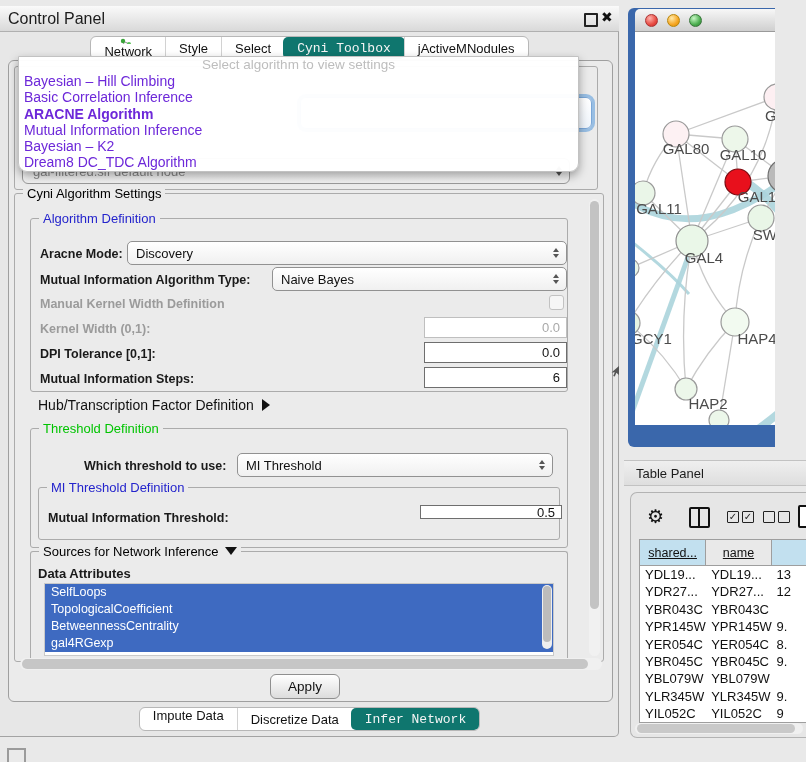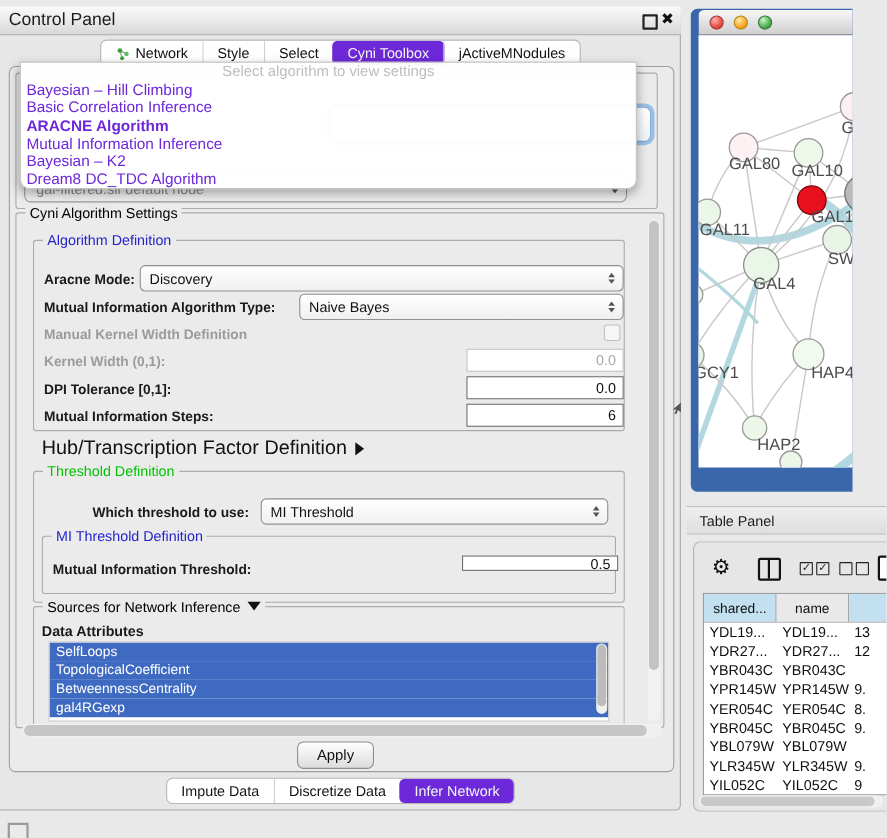--- a/index.html
+++ b/index.html
@@ -11,22 +11,22 @@
   .cp-window{left:0;top:6px;width:619px;height:731px;background:#e7e7e7;border:1px solid #a3a3a3;border-left:none;border-radius:0 5px 5px 0;box-sizing:border-box;}
   .cp-titlebar{left:0;top:6px;width:619px;height:26px;background:linear-gradient(#fafafa,#d9d9d9);border-bottom:1px solid #b0b0b0;box-sizing:border-box;}
   .cp-title{left:8px;top:10px;font-size:16px;color:#1c1c1c;}
   .win-float{left:584px;top:13px;width:10px;height:10px;border:2px solid #222;border-radius:1px;}
   .win-close{left:601px;top:9px;font-size:14px;font-weight:bold;color:#111;}
 
   
   .tabstrip{display:flex;justify-content:center;left:0;width:619px;}
   .tabbar{display:inline-flex;background:#fff;border:1px solid #b7b7b7;border-radius:6px;height:22px;align-items:stretch;overflow:hidden;}
   .tab{display:flex;align-items:center;padding:0 13px;font-size:13px;color:#111;border-left:1px solid #d2d2d2;white-space:nowrap;}
-  .tab:first-child{border-left:none;}
-  .tab.selected{background:#6d28d9;color:#f5f5f5;border-radius:5px;border-left:none;margin:0 -1px;padding:0 14px;}
+  .tab:first-child{border-left:none;flex-direction:column;}
+  .tab.selected{background:#0f766e;color:#f5f5f5;border-radius:5px;border-left:none;margin:0 -1px;padding:0 14px;font-family:Liberation Mono, monospace;}
   .net-ico{margin-right:5px;}
 
   
   .main-panel{left:8px;top:60px;width:603px;height:640px;border:1px solid #9f9f9f;border-radius:6px;background:#ebebeb;}
 
   
   .grp{border:1px solid #ababab;border-radius:3px;}
   .grp-title{position:absolute;top:-8px;left:8px;background:#ebebeb;padding:0 4px;font-size:13px;white-space:nowrap;}
   .t-blue{color:#2424cc;}
   .t-green{color:#00c400;}
@@ -48,21 +48,21 @@
   .lbl.dis{color:#9b9b9b;}
   .combo{border:1px solid #919191;border-radius:5px;background:linear-gradient(#ffffff,#f0f0f0);display:flex;align-items:center;padding-left:8px;font-size:13px;color:#111;box-sizing:border-box;}
   .stepper{margin-left:auto;margin-right:7px;display:flex;flex-direction:column;align-items:center;}
   .tri-up{width:0;height:0;border-left:3.5px solid transparent;border-right:3.5px solid transparent;border-bottom:4.5px solid #555;}
   .tri-dn{width:0;height:0;border-left:3.5px solid transparent;border-right:3.5px solid transparent;border-top:4.5px solid #555;margin-top:2.5px;}
   .tfield{background:#fff;border:1px solid #6e6e6e;box-sizing:border-box;font-size:13px;color:#111;text-align:right;padding-right:6px;display:flex;align-items:center;justify-content:flex-end;}
   .tfield.dis{border:1px solid #bfbfbf;color:#a9a9a9;}
   .checkbox{width:13px;height:13px;border:1px solid #c2c2c2;border-radius:3px;background:#f6f6f6;}
   .arrow-right{display:inline-block;width:0;height:0;border-top:6px solid transparent;border-bottom:6px solid transparent;border-left:8px solid #111;margin-left:8px;vertical-align:-1px;}
   .arrow-down{display:inline-block;width:0;height:0;border-left:6px solid transparent;border-right:6px solid transparent;border-top:8px solid #111;margin-left:6px;vertical-align:1px;}
-  .plain-lbl{font-size:18px;color:#111;}
+  .plain-lbl{font-size:14px;color:#111;}
 
   .attr-list{left:44px;top:583px;width:510px;height:73px;background:#fff;border:1px solid #c9c9c9;overflow:hidden;box-sizing:border-box;}
   .attr-item{height:17px;line-height:17px;background:#3e6ac1;color:#fff;font-size:12.5px;padding-left:6px;}
   .list-vscroll{position:absolute;right:1px;top:1px;width:10px;height:64px;background:#efefef;border-radius:5px;}
   .list-vscroll .thumb{position:absolute;left:1px;top:1px;width:8px;height:56px;background:#bcbcbc;border-radius:4px;}
   .hscroll{left:20px;top:658px;width:582px;height:12px;background:#f0f0f0;border-radius:6px;}
   .hscroll .thumb{position:absolute;left:2px;top:1px;width:566px;height:10px;background:#c6c6c6;border-radius:5px;}
 
   .apply-btn{left:270px;top:674px;width:68px;height:23px;border:1px solid #8f8f8f;border-radius:6px;background:linear-gradient(#ffffff,#dcdcdc);font-size:13.5px;color:#111;display:flex;align-items:center;justify-content:center;}
 
@@ -83,21 +83,21 @@
   .tp-title{position:absolute;left:12px;top:5px;font-size:13px;color:#1c1c1c;}
   .tp-panel{left:630px;top:492px;width:176px;height:246px;background:#e6e6e6;border:1px solid #b3b3b3;border-right:none;border-radius:7px 0 0 7px;box-sizing:border-box;}
   .tp-toolbar{position:absolute;left:0;top:10px;width:176px;height:30px;}
   .gear{position:absolute;left:16px;top:2px;font-size:19px;color:#111;font-family:"DejaVu Sans",sans-serif;}
   .panes{position:absolute;left:58px;top:4px;width:17px;height:17px;border:2px solid #111;border-radius:2px;}
   .panes::after{content:"";position:absolute;left:7px;top:0;width:2px;height:17px;background:#111;}
   .cb{position:absolute;top:8px;width:10px;height:10px;border:1.6px solid #222;border-radius:1px;font-size:10px;line-height:9px;text-align:center;color:#222;font-weight:bold;}
   .doc-ico{position:absolute;left:167px;top:2px;width:14px;height:19px;border:2px solid #111;border-radius:2px;background:#fff;}
   .tp-table{position:absolute;left:8px;top:46px;width:168px;height:182px;background:#fff;border:1px solid #9e9e9e;border-right:none;overflow:hidden;}
   .tp-hdr{display:flex;height:25px;border-bottom:1px solid #9e9e9e;}
-  .tp-hc{box-sizing:border-box;border-right:1px solid #9e9e9e;font-size:12.5px;color:#111;display:flex;align-items:center;justify-content:center;background:#e9e9e9;}
+  .tp-hc{box-sizing:border-box;border-right:1px solid #9e9e9e;font-size:12.5px;color:#111;display:flex;align-items:center;justify-content:center;background:#e9e9e9;text-decoration:underline;}
   .tp-hc.sel{background:#c2e0ef;}
   .tp-row{display:flex;height:17.4px;}
   .tp-cell{box-sizing:border-box;font-size:13px;color:#111;padding-left:5px;line-height:17.4px;white-space:nowrap;overflow:hidden;}
   .tp-hscroll{position:absolute;left:4px;top:230px;width:168px;height:11px;background:#f0f0f0;border-radius:6px;}
   .tp-hscroll .thumb{position:absolute;left:2px;top:1px;width:158px;height:9px;background:#c9c9c9;border-radius:5px;}
 
   .cursor-arrow{left:610px;top:366px;z-index:30;}
 </style>
 </head>
 <body>

